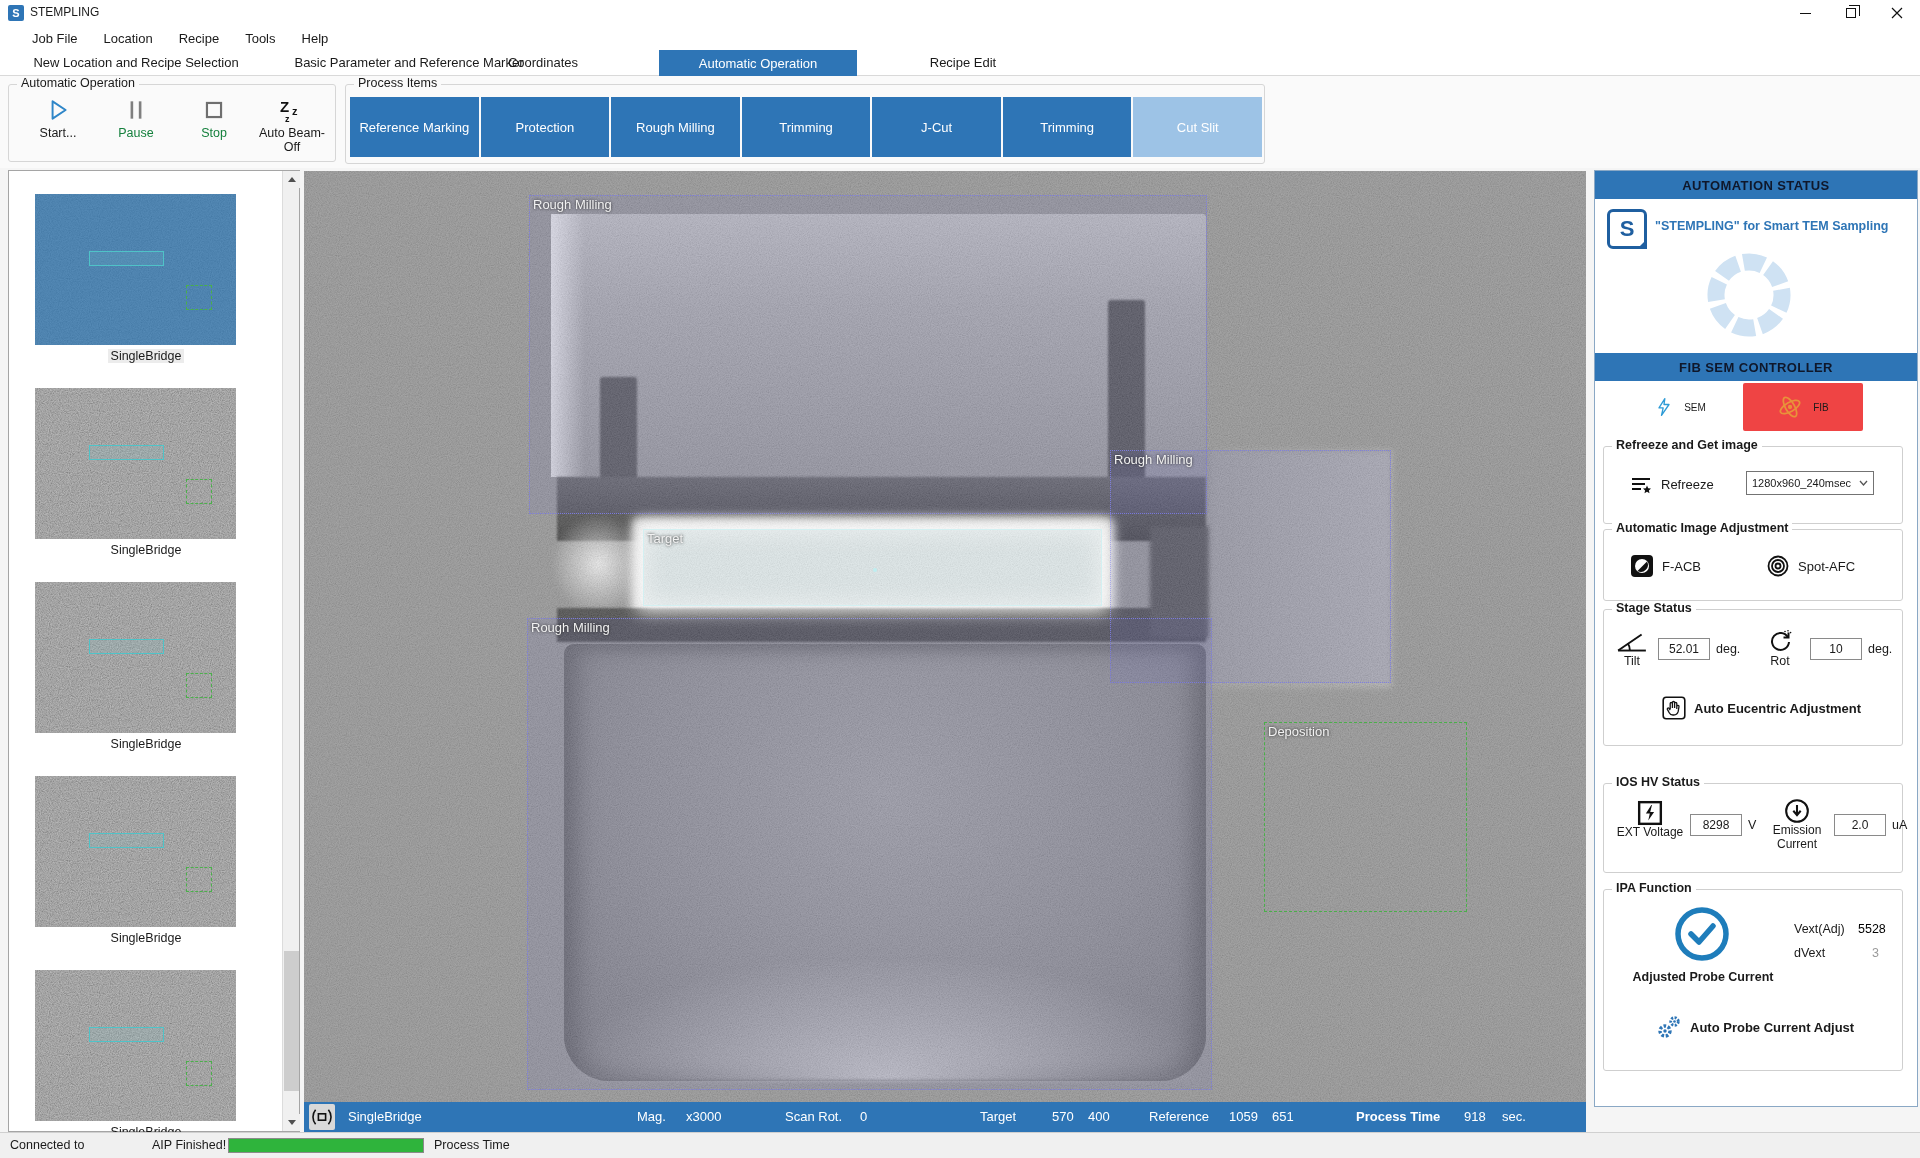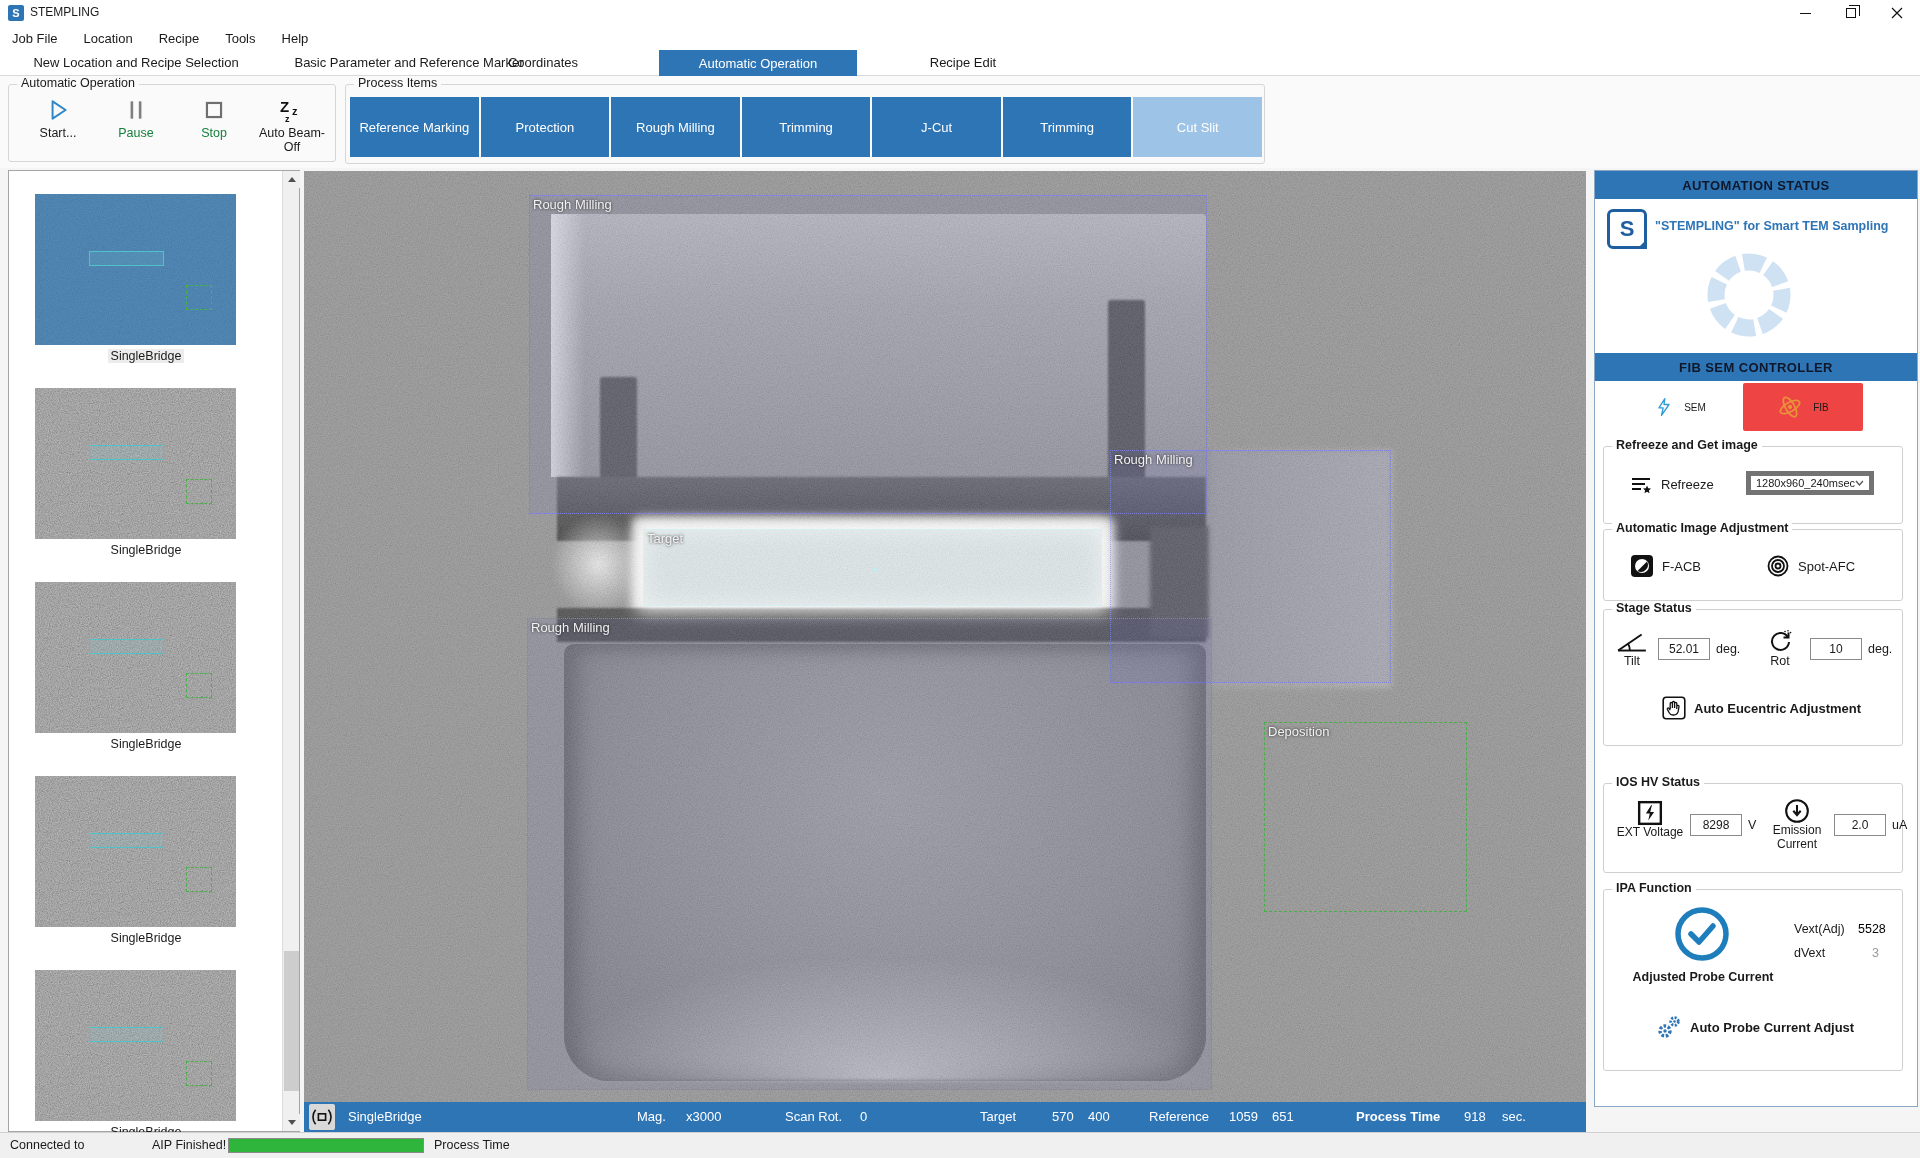--- a/index.html
+++ b/index.html
@@ -13,21 +13,21 @@
           font-size:11px;font-weight:bold;text-align:center;line-height:16px;border-radius:2px}
 #app-title{position:absolute;left:30px;top:5px;font-size:12px}
 .wincontrol{position:absolute;top:0;width:46px;height:26px;display:flex;align-items:center;justify-content:center}
 #win-min{right:92px}#win-max{right:46px}#win-close{right:0}
 #win-min i{display:block;width:11px;height:1px;background:#111}
 #win-max i{display:block;position:relative;width:10px;height:10px;border:1px solid #111}
 #win-max i:before{content:"";position:absolute;left:2px;top:-4px;width:10px;height:10px;border:1px solid #111;border-left:none;border-bottom:none}
 #win-close svg{display:block}
 
 
-#menubar{position:absolute;left:0;top:26px;width:1920px;height:24px;background:#fff;display:flex;align-items:center;padding-left:12px}
+#menubar{position:absolute;left:0;top:26px;width:1920px;height:24px;background:#fff;display:flex;align-items:center;padding-left:32px}
 #menubar .menu-item{padding:0 18px 0 0;margin-right:8px;font-size:13px;cursor:default}
 
 
 #tabrow{position:absolute;left:0;top:50px;width:1920px;height:26px;background:#fff;border-bottom:1px solid #d9d9d9}
 .tab{position:absolute;top:0;height:25px;display:flex;align-items:center;justify-content:center;font-size:13px}
 #tab-1{left:20px;width:232px}
 #tab-2{left:284px;width:250px}
 #tab-3{left:478px;width:130px}
 #tab-4{left:659px;width:198px;background:#2e75b6;color:#fff;height:26px}
 #tab-5{left:880px;width:166px}
@@ -119,21 +119,21 @@
 #as-logo:after{content:"";position:absolute;right:-3px;bottom:-3px;width:0;height:0;border-left:10px solid transparent;border-bottom:10px solid #1f5fa0}
 #as-msg{position:absolute;left:60px;top:48px;width:252px;color:#2e75b6;font-weight:bold;font-size:12.5px}
 #as-spinner{position:absolute;left:106px;top:76px}
 .pgroup{position:absolute;border:1px solid #cfcfcf;border-radius:3px;background:#fff}
 .pgroup>.legend{position:absolute;top:-9px;left:8px;background:#fff;padding:0 4px;font-size:12.5px;font-weight:bold;color:#1a1a1a}
 .beambtn{position:absolute;display:flex;align-items:center;justify-content:center;gap:10px;font-size:10px;cursor:pointer;border-radius:2px}
 #btn-sem{left:26px;top:212px;width:118px;height:48px}
 #btn-fib{left:148px;top:212px;width:120px;height:48px;background:#ef4444}
 #grp-refreeze{left:8px;top:275px;width:300px;height:78px}
 #refreeze-btn{position:absolute;left:25px;top:25px;display:flex;align-items:center;gap:8px;cursor:pointer;font-size:13px}
-#res-select{position:absolute;left:142px;top:24px;width:128px;height:24px;border:5px solid #737373;background:#fff;
+#res-select{position:absolute;left:142px;top:24px;width:128px;height:24px;border:1px solid #737373;background:#fff;
   display:flex;align-items:center;justify-content:space-between;padding:0 5px;font-size:11px;cursor:pointer}
 #grp-imgadj{left:8px;top:358px;width:300px;height:72px}
 .adjbtn{position:absolute;top:24px;display:flex;align-items:center;gap:8px;font-size:13px;cursor:pointer}
 #btn-facb{left:26px}#btn-spotafc{left:162px}
 #grp-stage{left:8px;top:438px;width:300px;height:137px}
 .stage-ic{position:absolute;display:flex;flex-direction:column;align-items:center;font-size:12.5px}
 #stage-tilt{left:12px;top:20px}#stage-rot{left:162px;top:18px}
 .stage-input{position:absolute;top:28px;width:52px;height:22px;border:1px solid #8a8a8a;background:#fff;
   text-align:center;font-size:12px;line-height:20px}
 #tilt-input{left:54px}#rot-input{left:206px}

